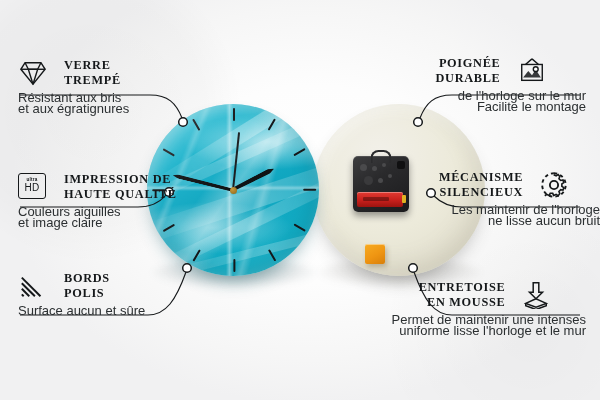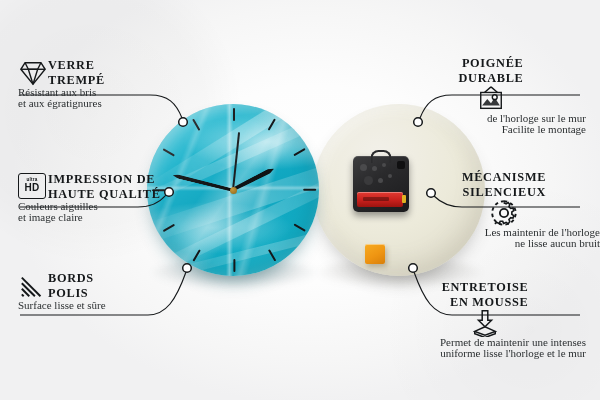--- a/index.html
+++ b/index.html
@@ -108,51 +108,52 @@
     background:radial-gradient(ellipse at 50% 42%, rgba(70,68,58,0.26) 0%, rgba(70,68,58,0.09) 52%, rgba(0,0,0,0) 76%);
     filter:blur(3px);}
 
   
   svg.lines{position:absolute;left:0;top:0;width:600px;height:400px;z-index:5;pointer-events:none;}
   svg.lines path{fill:none;stroke:#16191b;stroke-width:1.15;}
   svg.lines circle.node{fill:#ffffff;stroke:#16191b;stroke-width:1.5;}
 
   .callout{position:absolute;z-index:6;}
   .callout .head{
-    display:flex;align-items:center;gap:0;
+    display:flex;align-items:center;gap:16px;
   }
   .callout.left .head{justify-content:flex-start;}
-  .callout.right .head{justify-content:flex-end;flex-direction:column;}
+  .callout.right .head{justify-content:center;}
   .title{
     font-family:"Liberation Serif", serif;
     font-weight:700;font-size:12.3px;letter-spacing:0.7px;
     color:#15181a;line-height:14.6px;text-transform:uppercase;
   }
   .callout.right .title{text-align:right;}
   .desc{
-    font-family:Liberation Serif, serif;
-    font-size:11px;line-height:11.2px;color:#2b2f31;
+    font-family:Liberation Sans, sans-serif;
+    font-size:13px;line-height:11.2px;color:#2b2f31;
+    margin-top:5px;
   }
   .callout.right .desc{text-align:right;}
   .icon{flex:0 0 auto;width:30px;height:28px;display:block;}
   .icon svg{display:block;width:100%;height:100%;}
 
   .c1{left:18px;top:58px;width:180px;}
   .c2{left:18px;top:172px;width:190px;}
   .c3{left:18px;top:271px;width:180px;}
   .c4{right:14px;top:56px;width:190px;}
   .c5{right:0;top:170px;width:192px;}
   .c6{right:14px;top:280px;width:202px;}
   .hd-badge{
     width:26px;height:24px;border:1.7px solid #15181a;border-radius:3px;
     display:flex;flex-direction:column;align-items:center;justify-content:center;
     line-height:1;
   }
   .hd-badge .u{font-family:"Liberation Sans",sans-serif;font-size:4.6px;font-weight:700;letter-spacing:0.2px;color:#15181a;}
-  .hd-badge .h{font-family:"Liberation Sans",sans-serif;font-size:10px;font-weight:700;letter-spacing:0.3px;color:#15181a;margin-top:0.5px;}
+  .hd-badge .h{font-family:"Liberation Sans",sans-serif;font-size:10px;font-weight:400;letter-spacing:0.3px;color:#15181a;margin-top:0.5px;}
 </style>
 </head>
 <body>
 
 <div id="stage">
 
   <div class="shadow-l"></div>
   <div class="shadow-r"></div>
 
   <div class="clock-back">
@@ -280,21 +281,21 @@
               <path d="M4 24 L6 26"></path>
           </g>
         </svg>
       </span>
       <div>
         <div class="title">BORDS</div>
         <div class="title">POLIS</div>
       </div>
     </div>
     <div class="desc">
-      <div>Surface lisse et sûre</div>
+      <div>Surface aucun et sûre</div>
     </div>
   </div>
 
   <div class="callout right c4">
     <div class="head">
       <div>
         <div class="title">POIGNÉE</div>
         <div class="title">DURABLE</div>
       </div>
       <span class="icon">

